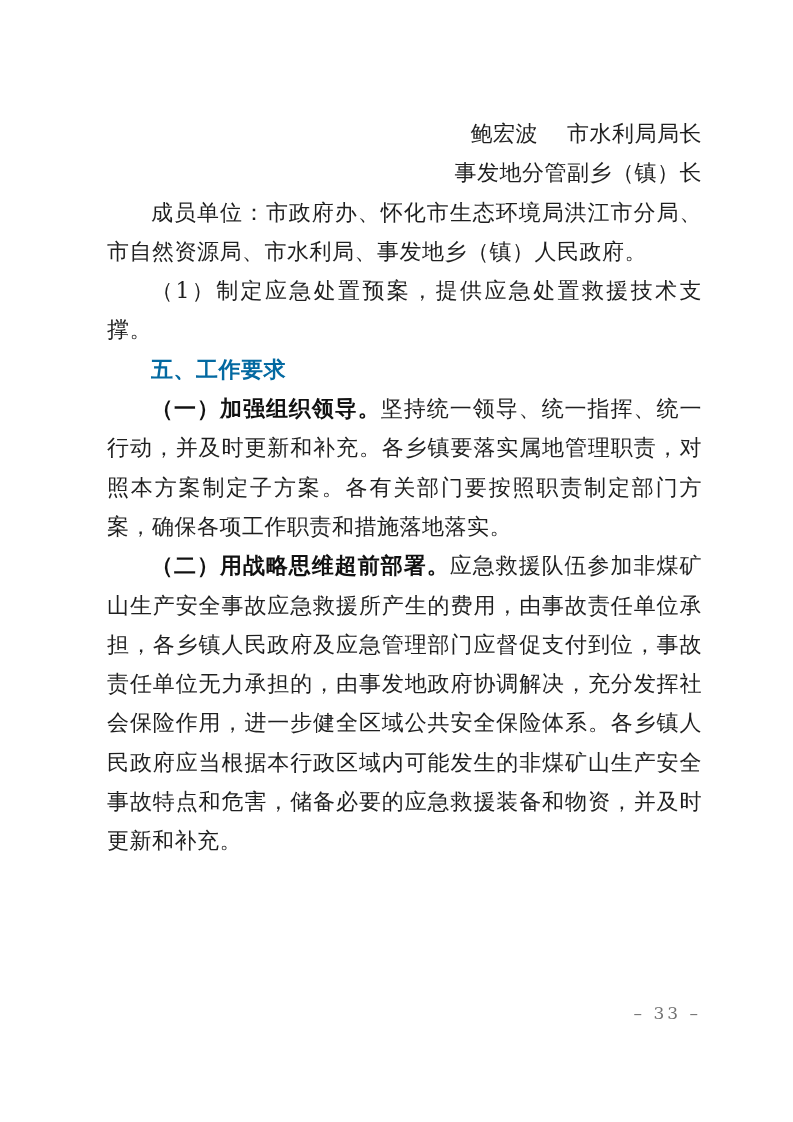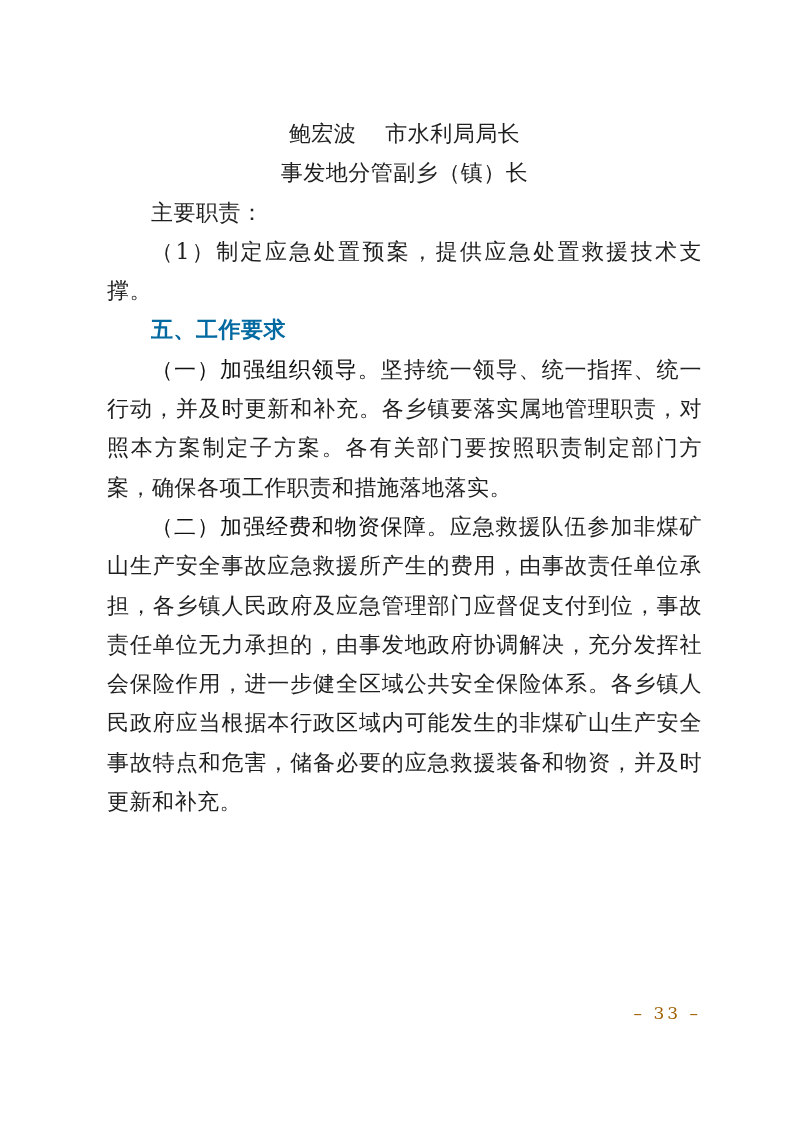--- a/index.html
+++ b/index.html
@@ -24,70 +24,70 @@
     font-size: 22px;
     line-height: 39.3px;
     letter-spacing: 0.5px;
   }
   .content p, .content h2 {
     margin: 0;
     padding: 0;
   }
   .appoint {
     padding-left: 147px;
-    text-align: center;
+    text-align: right;
   }
   .appoint-name {
     margin-right: 29px;
   }
   .para {
     text-indent: 2em;
     text-align: justify;
   }
   .section-heading {
     font-size: 22px;
     font-weight: bold;
     line-height: 39.3px;
     text-indent: 2em;
     font-family: "DejaVu Sans", "Liberation Sans", sans-serif;
     color: #0369a1;
   }
   .lead {
-    font-weight: normal;
+    font-weight: bold;
     font-family: "DejaVu Sans", "Liberation Sans", sans-serif;
     color: #111111;
   }
   .page-number {
     position: absolute;
     top: 1003px;
     right: 92px;
     font-size: 17px;
     letter-spacing: 3px;
-    color: #a16207;
+    color: #737373;
     font-family: "DejaVu Serif", "Liberation Serif", serif;
   }
 </style>
 </head>
 <body>
 
 <div class="page">
   <div class="content">
 
     <p class="appoint"><span class="appoint-name">鲍宏波</span><span>市水利局局长</span></p>
 
     <p class="appoint"><span>事发地分管副乡（镇）长</span></p>
 
+    <p class="para">成员单位：市政府办、怀化市生态环境局洪江市分局、市自然资源局、市水利局、事发地乡（镇）人民政府。</p>
 
-    <p class="para">主要职责：</p>
 
     <p class="para">（1）制定应急处置预案，提供应急处置救援技术支撑。</p>
 
 
     <h2 class="section-heading">五、工作要求</h2>
 
     <p class="para"><span class="lead">（一）加强组织领导。</span><span>坚持统一领导、统一指挥、统一行动，并及时更新和补充。各乡镇要落实属地管理职责，对照本方案制定子方案。各有关部门要按照职责制定部门方案，确保各项工作职责和措施落地落实。</span></p>
 
-    <p class="para"><span class="lead">（二）加强经费和物资保障。</span><span>应急救援队伍参加非煤矿山生产安全事故应急救援所产生的费用，由事故责任单位承担，各乡镇人民政府及应急管理部门应督促支付到位，事故责任单位无力承担的，由事发地政府协调解决，充分发挥社会保险作用，进一步健全区域公共安全保险体系。各乡镇人民政府应当根据本行政区域内可能发生的非煤矿山生产安全事故特点和危害，储备必要的应急救援装备和物资，并及时更新和补充。</span></p>
+    <p class="para"><span class="lead">（二）用战略思维超前部署。</span><span>应急救援队伍参加非煤矿山生产安全事故应急救援所产生的费用，由事故责任单位承担，各乡镇人民政府及应急管理部门应督促支付到位，事故责任单位无力承担的，由事发地政府协调解决，充分发挥社会保险作用，进一步健全区域公共安全保险体系。各乡镇人民政府应当根据本行政区域内可能发生的非煤矿山生产安全事故特点和危害，储备必要的应急救援装备和物资，并及时更新和补充。</span></p>
 
   </div>
 
   <div class="page-number">– 33 –</div>
 </div>
 
 </body></html>

